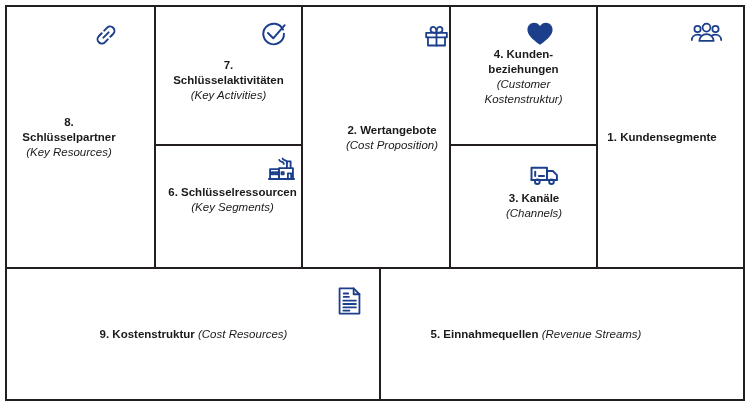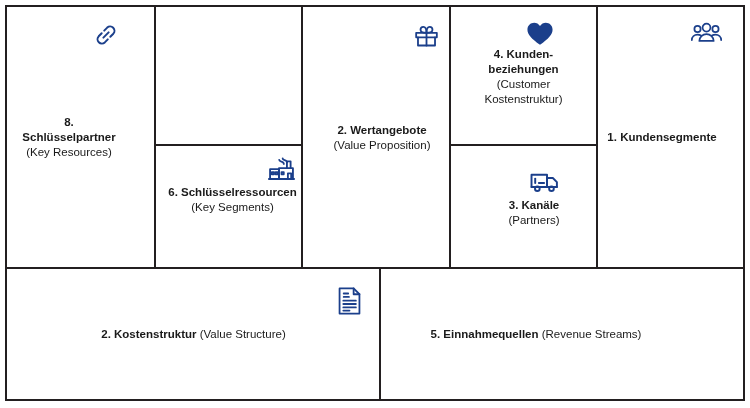--- a/index.html
+++ b/index.html
@@ -53,20 +53,21 @@
     line-height: 15px;
     text-align: center;
     letter-spacing: 0px;
   }
   .label-en {
     font-weight: normal;
     font-size: 11.5px;
     color: #1a1a1a;
     line-height: 15px;
     text-align: left;
+    font-style: italic;
   }
   .label-row {
     text-align: center;
     line-height: 15px;
   }
   .label-row .label-de,
   .label-row .label-en {
     display: inline;
   }
 
@@ -92,23 +93,23 @@
   .hline-thick {
     position: absolute;
     height: 2px;
     background: #231f20;
   }
 
   
   #c8  { left:0px;   top:0px;   width:124px; height:261px; }
   #c7  { left:148px; top:0px;   width:147px; height:138px; }
   #c6  { left:148px; top:138px; width:155px; height:123px; }
-  #c2  { left:299px; top:0px;   width:152px; height:261px; }
+  #c2  { left:309px; top:0px;   width:152px; height:261px; }
   #c4  { left:443px; top:0px;   width:147px; height:138px; }
-  #c3  { left:443px; top:149px; width:168px; height:123px; }
+  #c3  { left:443px; top:142px; width:168px; height:123px; }
   #c1  { left:582px; top:0px;   width:146px; height:261px; }
   #c9  { left:0px;   top:261px; width:373px; height:131px; }
   #c5  { left:373px; top:261px; width:312px; height:131px; }
 </style>
 </head>
 <body>
 
 <div class="canvas-root">
 
   <div class="cell" id="c8">
@@ -118,20 +119,32 @@
         <path d="M11.4 14.2 L8.2 17.4 a4.6 4.6 0 0 0 6.5 6.5 l3.2-3.2"></path>
         <path d="M20.6 17.8 L23.8 14.6 a4.6 4.6 0 0 0 -6.5 -6.5 l-3.2 3.2"></path>
       </svg>
     </span>
     <div class="cell-inner">
       <div class="label-de">8. Schlüsselpartner</div>
       <div class="label-en">(Key Resources)</div>
     </div>
   </div>
 
+  <div class="cell" id="c7">
+    <span class="icon" style="right:13px; top:12px;">
+      <svg width="30" height="30" viewBox="0 0 32 32" fill="none" stroke="#1b3f8b" stroke-width="2.1" stroke-linecap="round" stroke-linejoin="round">
+        <path d="M25.6 11.4 a11 11 0 1 0 1.0 4.3"></path>
+        <path d="M9.6 15.0 L15.2 20.6 L27.4 6.6"></path>
+      </svg>
+    </span>
+    <div class="cell-inner" style="justify-content:flex-end; padding-bottom:42px;">
+      <div class="label-de">7. Schlüsselaktivitäten</div>
+      <div class="label-en">(Key Activities)</div>
+    </div>
+  </div>
 
   <div class="cell" id="c6">
     <span class="icon" style="right:13px; top:10px;">
       <svg width="31" height="31" viewBox="0 0 32 32" fill="none" stroke="#1b3f8b" stroke-width="1.9" stroke-linecap="round" stroke-linejoin="round">
         <path d="M21.6 13.5 L21.6 6.5 L25.4 6.5 L25.4 13.5"></path>
         <path d="M21.6 7.6 c 0-3.2 -4.4-1.6 -4.4-4.0"></path>
         <path d="M18.4 9.2 c 0-3.2 -4.8-1.7 -4.8-4.2"></path>
         <path d="M4.2 24.6 L4.2 14.6 L13.4 14.6 L13.4 24.6"></path>
         <path d="M13.4 24.6 L13.4 13.5 L27.8 13.5 L27.8 24.6 Z"></path>
         <path d="M3.0 24.8 L29.0 24.8"></path>
@@ -152,21 +165,21 @@
       <svg width="29" height="29" viewBox="0 0 32 32" fill="none" stroke="#1b3f8b" stroke-width="2.0" stroke-linecap="round" stroke-linejoin="round">
         <rect x="4.6" y="13.0" width="22.8" height="5.0"></rect>
         <path d="M6.6 18.0 L6.6 27.0 L25.4 27.0 L25.4 18.0"></path>
         <path d="M16.0 13.0 L16.0 27.0"></path>
         <path d="M16.0 13.0 c -4.0 0 -6.6 -1.0 -6.6 -3.4 c 0 -2.0 1.5 -3.2 3.1 -3.2 c 2.2 0 3.5 2.6 3.5 6.6"></path>
         <path d="M16.0 13.0 c 4.0 0 6.6 -1.0 6.6 -3.4 c 0 -2.0 -1.5 -3.2 -3.1 -3.2 c -2.2 0 -3.5 2.6 -3.5 6.6"></path>
       </svg>
     </span>
     <div class="cell-inner">
       <div class="label-de">2. Wertangebote</div>
-      <div class="label-en">(Value Proposition)</div>
+      <div class="label-en">(Cost Proposition)</div>
     </div>
   </div>
 
   <div class="cell" id="c4">
     <span class="icon" style="left:75px; top:12px;">
       <svg width="30" height="30" viewBox="0 0 32 32">
         <path d="M16 27.5 C 7.0 21.0 2.6 16.6 2.6 11.4 C 2.6 7.0 5.9 4.0 9.8 4.0 C 12.3 4.0 14.6 5.3 16 7.5 C 17.4 5.3 19.7 4.0 22.2 4.0 C 26.1 4.0 29.4 7.0 29.4 11.4 C 29.4 16.6 25.0 21.0 16 27.5 Z" fill="#1b3f8b"></path>
       </svg>
     </span>
     <div class="cell-inner" style="justify-content:flex-start; padding-top:40px;">
@@ -186,21 +199,21 @@
         <circle cx="23.2" cy="23.4" r="2.4"></circle>
         <path d="M2.6 21.6 L6.2 21.6"></path>
         <path d="M11.0 21.6 L20.8 21.6"></path>
         <path d="M25.6 21.6 L28.8 21.6"></path>
         <path d="M6.4 13.0 L6.4 17.6"></path>
         <path d="M10.2 17.6 L15.6 17.6"></path>
       </svg>
     </span>
     <div class="cell-inner" style="justify-content:flex-start; padding-top:42px;">
       <div class="label-de">3. Kanäle</div>
-      <div class="label-en">(Partners)</div>
+      <div class="label-en">(Channels)</div>
     </div>
   </div>
 
   <div class="cell" id="c1">
     <span class="icon" style="right:12px; top:12px;">
       <svg width="33" height="30" viewBox="0 0 36 32" fill="none" stroke="#1b3f8b" stroke-width="1.9" stroke-linecap="round" stroke-linejoin="round">
         <circle cx="8.2" cy="10.6" r="3.4"></circle>
         <path d="M2.0 22.6 c 0-3.6 2.8-6.0 6.2-6.0 c 1.4 0 2.7 0.4 3.8 1.1"></path>
         <circle cx="27.8" cy="10.6" r="3.4"></circle>
         <path d="M34.0 22.6 c 0-3.6 -2.8-6.0 -6.2-6.0 c -1.4 0 -2.7 0.4 -3.8 1.1"></path>
@@ -221,21 +234,21 @@
         <path d="M7.8 8.0 L12.6 8.0"></path>
         <path d="M7.8 11.6 L13.4 11.6"></path>
         <path d="M7.4 15.6 L20.8 15.6"></path>
         <path d="M7.4 19.2 L20.8 19.2"></path>
         <path d="M7.4 22.8 L20.8 22.8"></path>
         <path d="M7.4 26.2 L14.0 26.2"></path>
       </svg>
     </span>
     <div class="cell-inner">
       <div class="label-row">
-        <span class="label-de">2. Kostenstruktur</span><span class="label-en">&nbsp;</span><span class="label-en">(Value Structure)</span>
+        <span class="label-de">9. Kostenstruktur</span><span class="label-en">&nbsp;</span><span class="label-en">(Cost Resources)</span>
       </div>
     </div>
   </div>
 
   <div class="cell" id="c5">
     <span class="icon" style="left:313px; top:19px;">
       <svg width="34" height="29" viewBox="0 0 36 32" fill="none" stroke="#1b3f8b" stroke-width="1.9" stroke-linecap="round" stroke-linejoin="round">
         <path d="M6.2 11.4 L13.4 4.2 L27.0 9.0"></path>
         <path d="M9.6 11.4 L16.0 6.4 L26.4 10.2"></path>
         <rect x="2.6" y="11.4" width="24.6" height="11.4"></rect>

